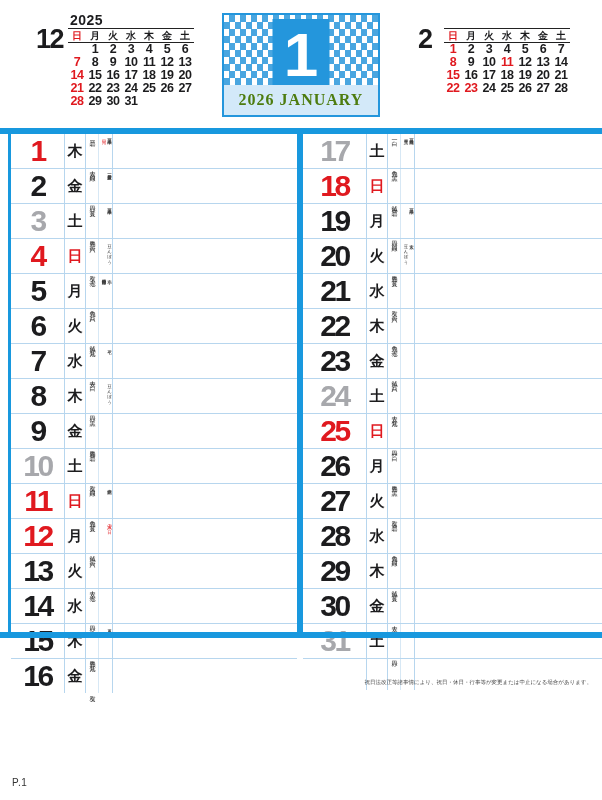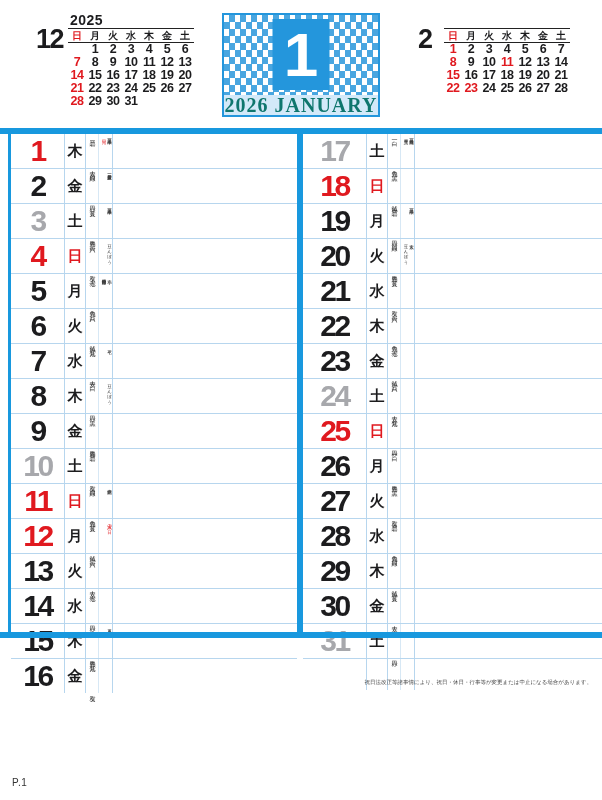--- a/index.html
+++ b/index.html
@@ -19,24 +19,24 @@
   .red{color:#e0191f;}
   .gray{color:#a7a8ac;}
   
   .center-box{position:absolute;left:222px;top:13px;width:158px;height:104px;box-sizing:border-box;
       border:2px solid #2496dc;
       background:conic-gradient(#49a6e0 0 25%,#ffffff 0 50%,#49a6e0 0 75%,#ffffff 0);
       background-size:11px 14px;}
   .emblem-panel{position:absolute;left:50%;transform:translateX(-50%);top:4px;bottom:25px;width:57px;
       background:#2496dc;display:flex;align-items:center;justify-content:center;}
   .emblem-panel span{color:#fff;font-size:62px;font-weight:bold;line-height:62px;}
-  .emblem-strip{position:absolute;left:0;right:0;bottom:0;height:20px;background:#d3e9f9;
+  .emblem-strip{position:absolute;left:0;right:0;bottom:0;height:30px;background:#d3e9f9;
       display:flex;align-items:center;justify-content:center;
-      font-family:"Liberation Serif","DejaVu Serif",serif;font-weight:bold;font-size:20px;
-      letter-spacing:1px;color:#0f766e;}
+      font-family:"Liberation Serif","DejaVu Serif",serif;font-weight:bold;font-size:16px;
+      letter-spacing:1px;color:#4d7c0f;}
   
   .topbar{position:absolute;left:0;top:128px;width:602px;height:6px;background:#1898de;}
   .bottombar{position:absolute;left:0;top:632px;width:602px;height:6px;background:#1898de;}
   
   .grid{position:absolute;left:0;top:134px;width:602px;height:498px;}
   .leftline{position:absolute;left:8px;top:0;width:3px;height:100%;background:#1898de;}
   .divider{position:absolute;left:297px;top:0;width:6px;height:100%;background:#1898de;}
   .half{position:absolute;top:0;height:100%;display:flex;flex-direction:column;}
   .half-left{left:11px;width:286px;}
   .half-right{left:303px;width:299px;}

